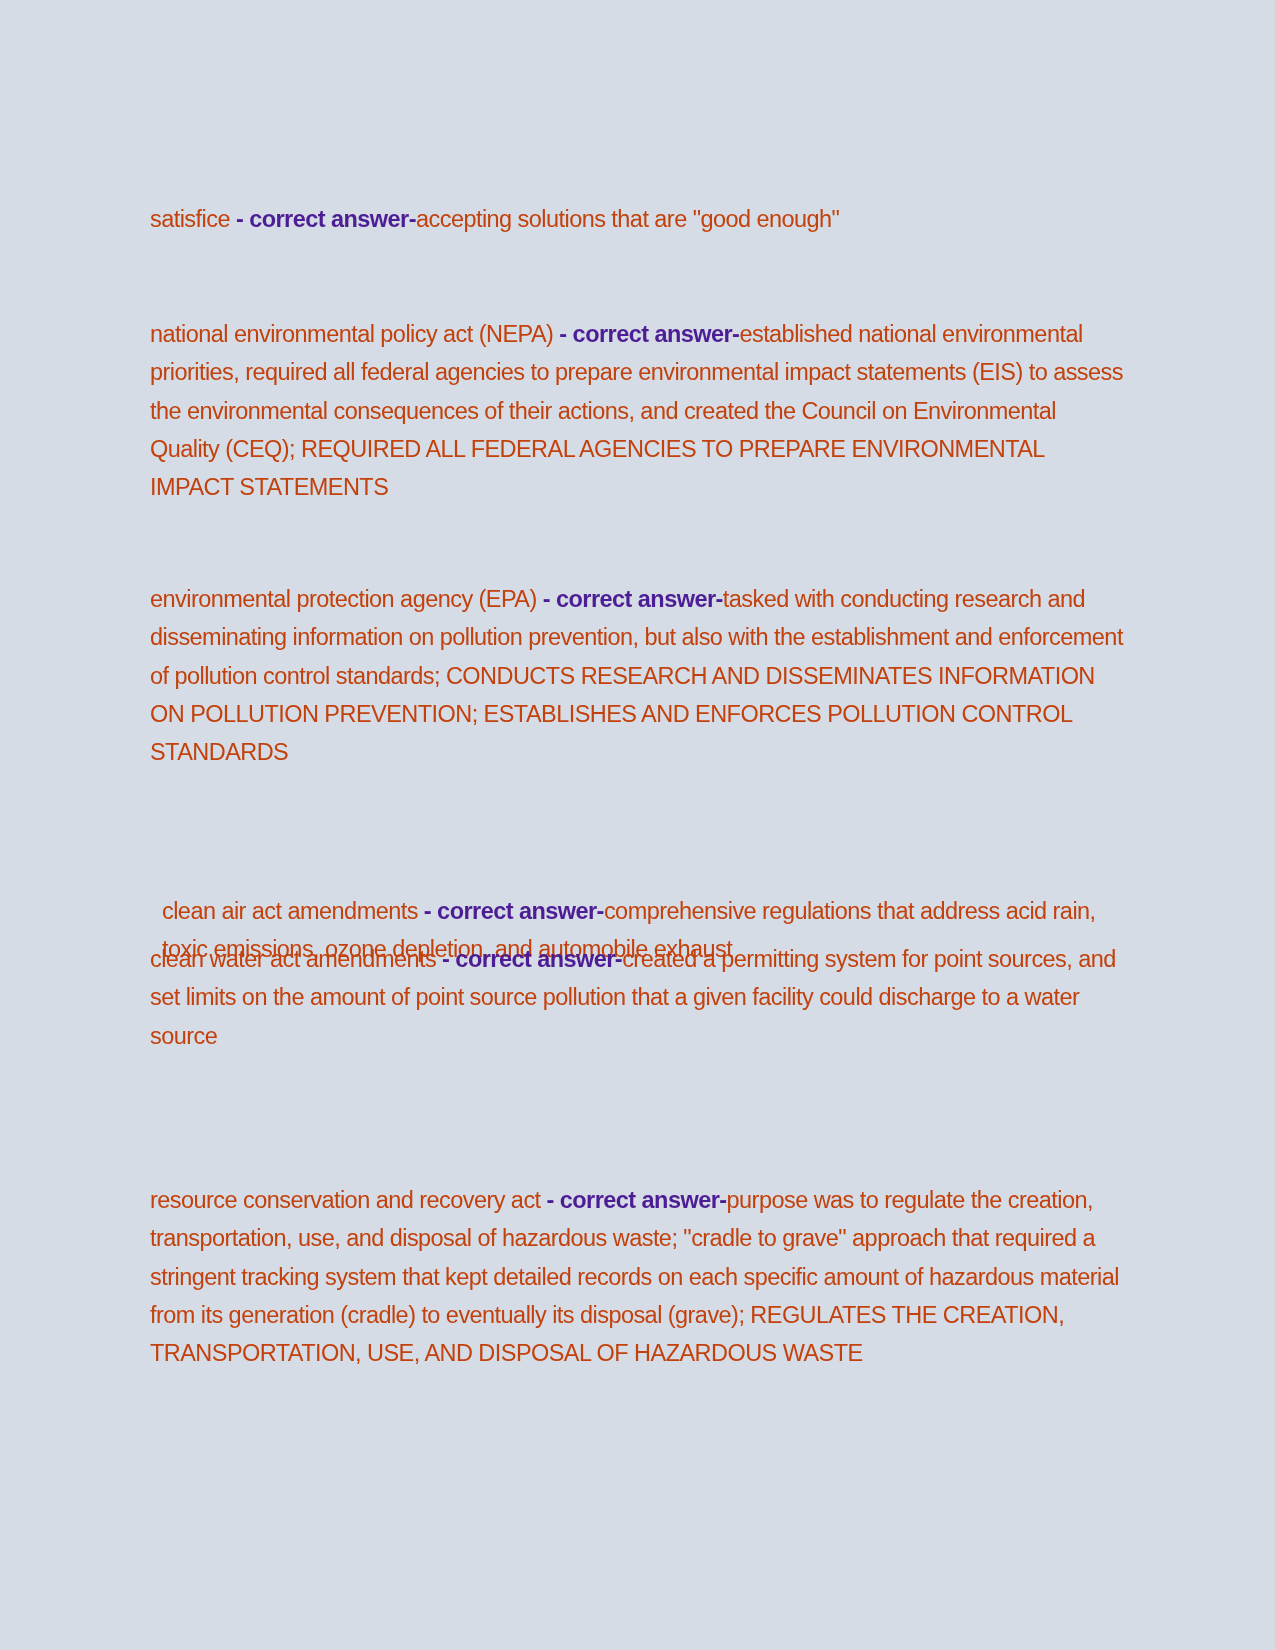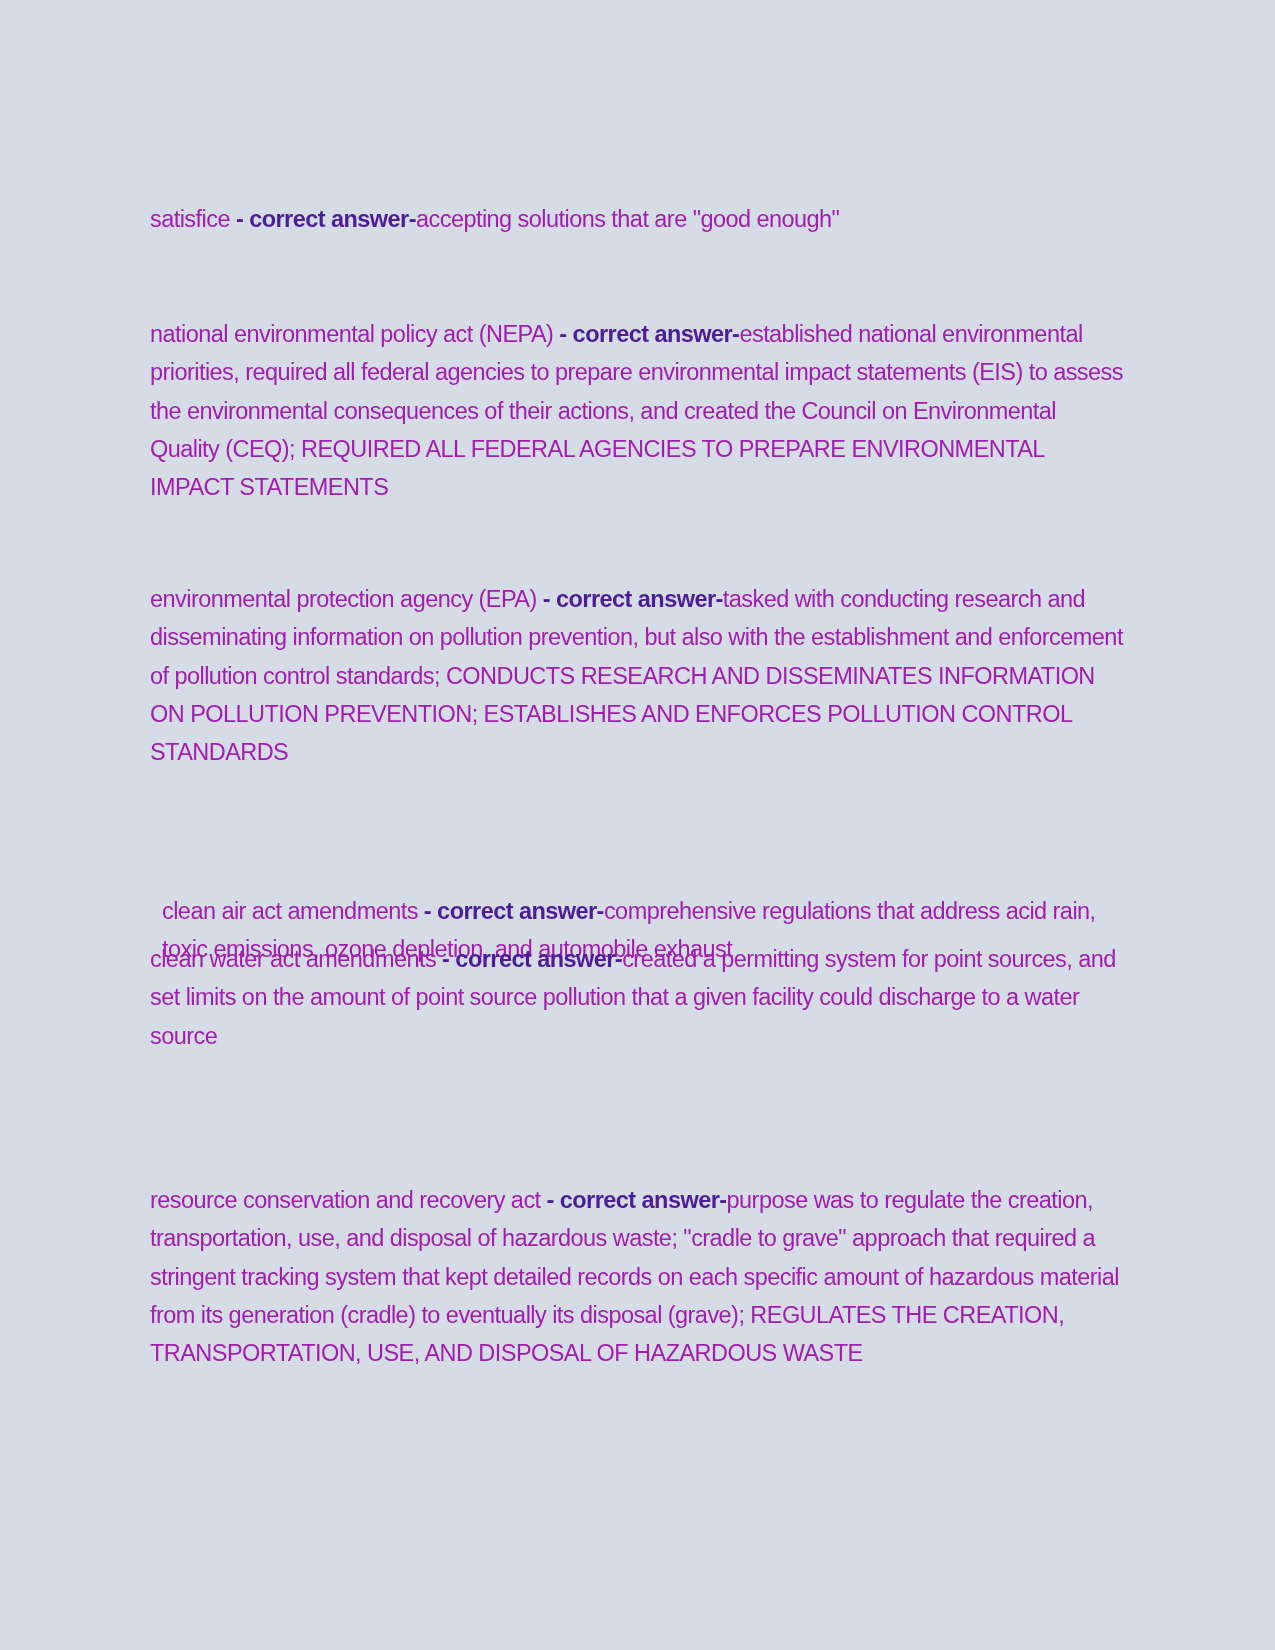--- a/index.html
+++ b/index.html
@@ -24,21 +24,21 @@
       position: absolute;
       left: 0;
       width: 980px;
       font-size: 23.5px;
       line-height: 38.3px;
       color: #111111;
       letter-spacing: -0.55px;
       word-spacing: 0px;
     }
     .term, .definition, .sep-end {
-      color: #a21caf;
+      color: #c2410c;
     }
     .answer-label {
       color: #4c1d95;
       font-weight: bold;
     }
   </style>
 </head>
 <body>
 
 <div class="page">

